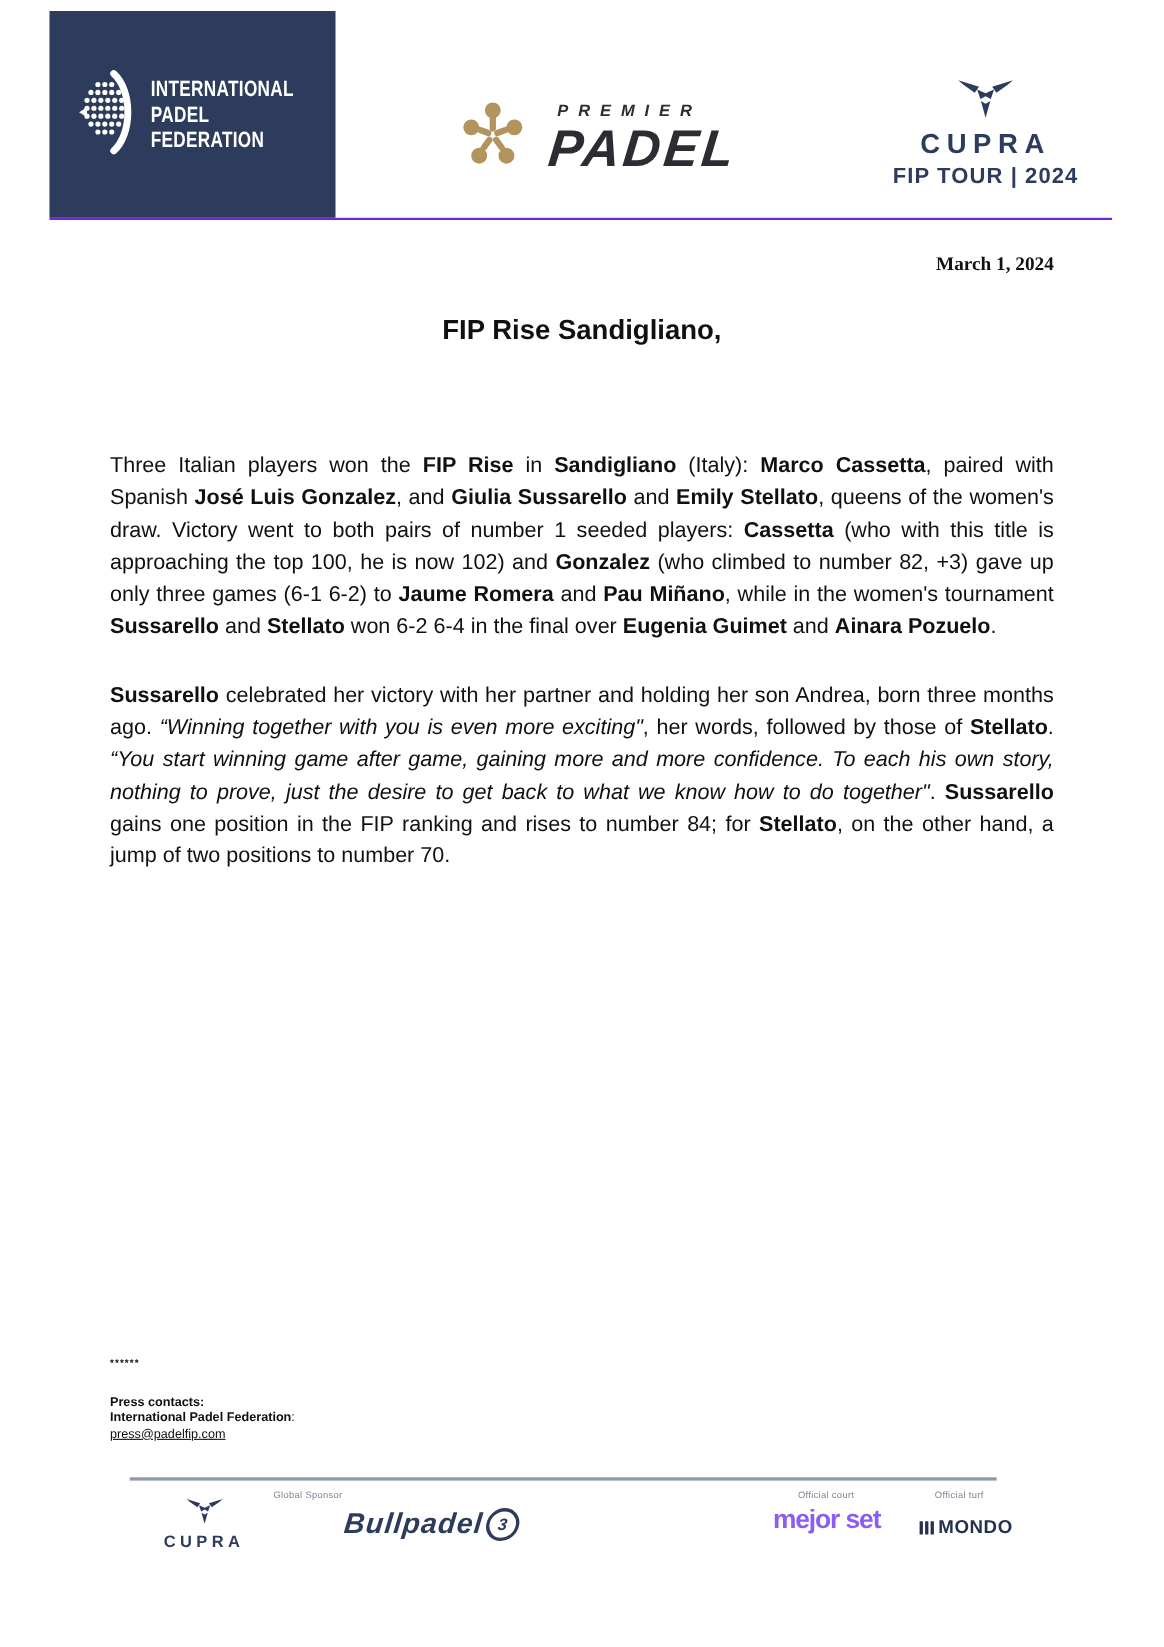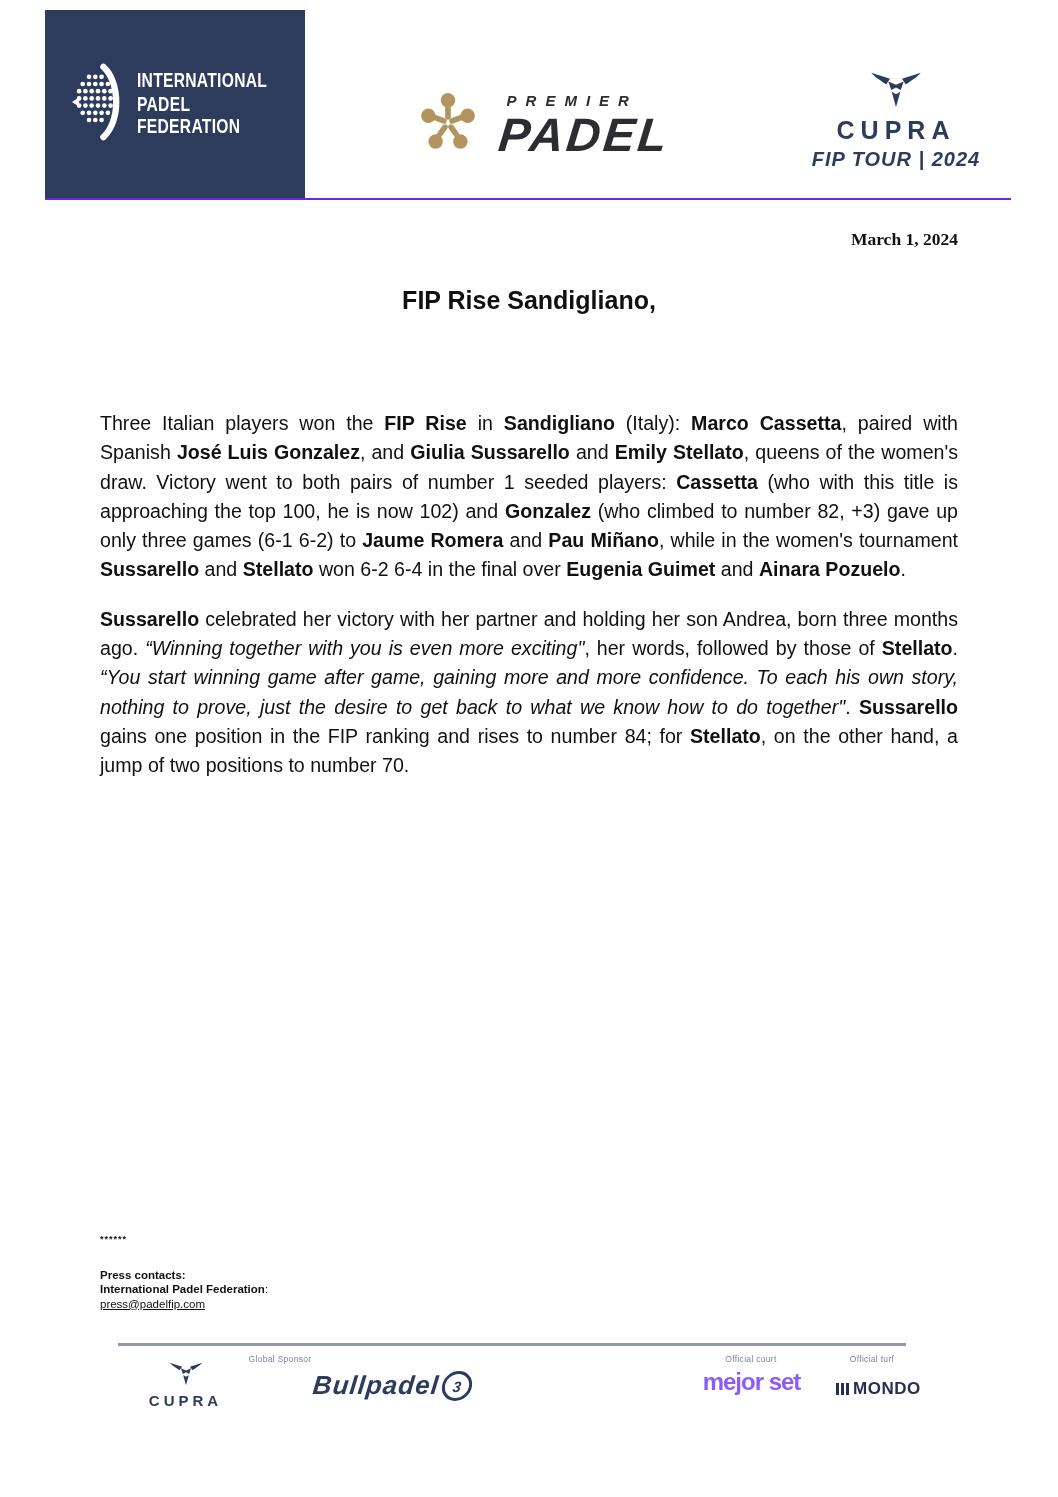--- a/index.html
+++ b/index.html
@@ -34,38 +34,38 @@
     color:#2b2d33;transform:skewX(-6deg);line-height:1;margin-top:2px;
   }
   .cupra-block{
     width:230px;flex:none;display:flex;flex-direction:column;align-items:center;
     justify-content:flex-start;padding-top:62px;color:#2d3c5c;
   }
   .cupra-name{
     font-size:25px;font-weight:900;letter-spacing:6px;margin-top:6px;line-height:1;
   }
   .cupra-tour{
-    font-size:20px;font-weight:900;font-style:italic;letter-spacing:1px;
+    font-size:20px;font-weight:900;letter-spacing:1px;
     margin-top:6px;line-height:1;
   }
   
   .date{
     position:absolute;top:229px;right:100px;
     font-family:"Liberation Serif",serif;font-weight:bold;font-size:17.5px;
   }
   .title{
     position:absolute;top:283px;left:100px;width:858px;text-align:center;
     font-weight:bold;font-size:25px;line-height:35px;color:#101010;
   }
   .body-text{
     position:absolute;top:409px;left:100px;width:858px;
     font-size:19.6px;line-height:29.3px;text-align:justify;color:#101010;
   }
   .body-text p{margin:0;}
-  .body-text p + p{margin-top:20px;}
+  .body-text p + p{margin-top:33px;}
   
   .contacts{position:absolute;left:100px;top:1232px;font-size:11.5px;line-height:14.5px;color:#101010;}
   .stars{font-size:9px;font-weight:bold;letter-spacing:1px;margin-bottom:21px;}
   .contacts .bold{font-weight:bold;}
   .contacts a{color:#101010;}
   
   .footer-line{position:absolute;top:1343px;left:118px;width:788px;height:2.5px;background:#9099a4;}
   .sp-label{
     position:absolute;top:1354px;font-size:8.5px;color:#7d8695;
     width:160px;text-align:center;letter-spacing:.3px;

